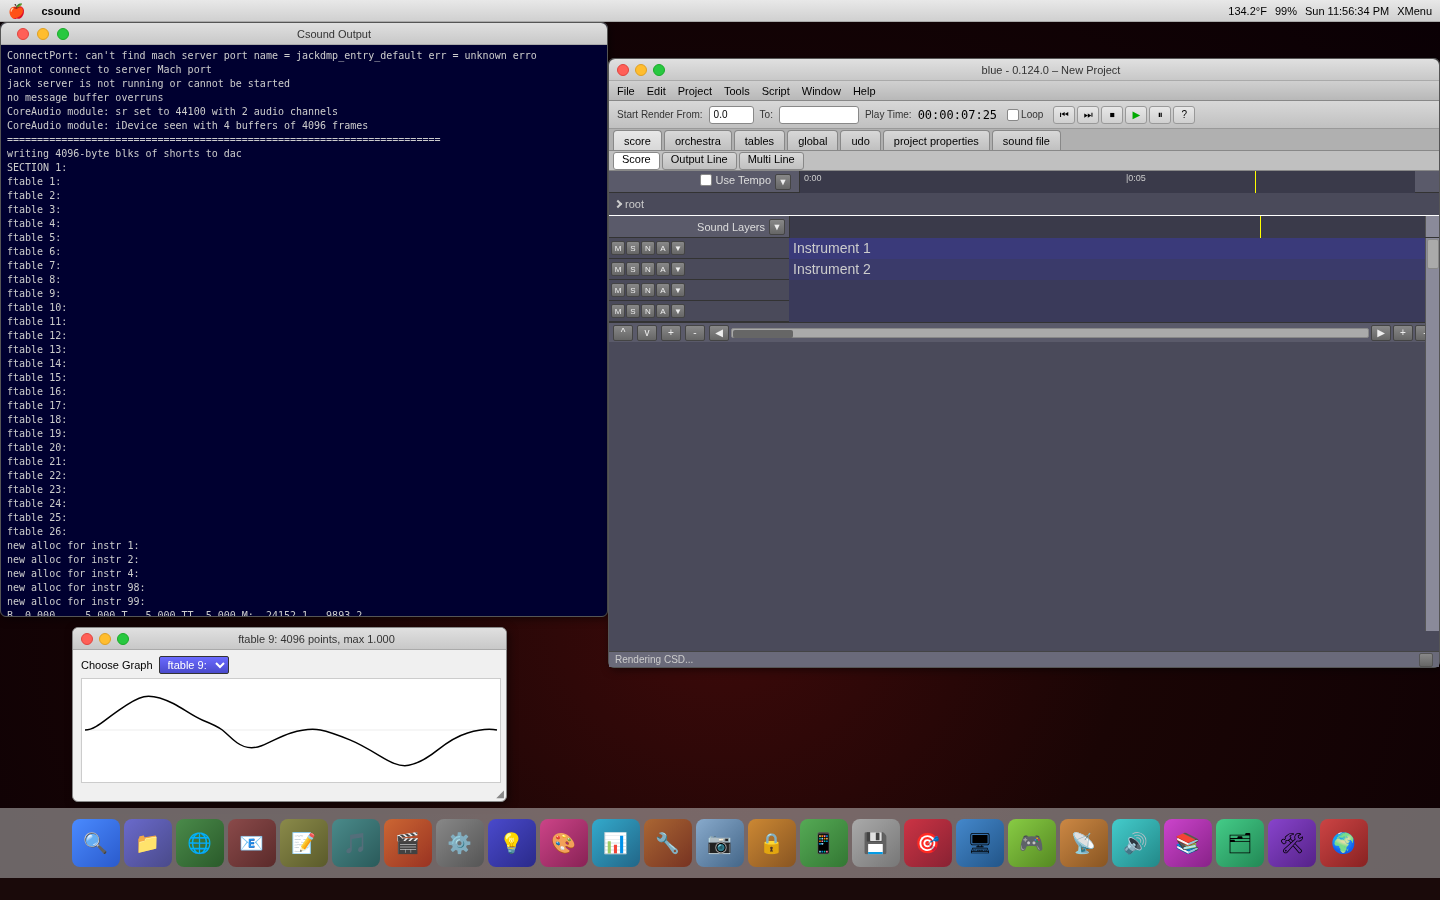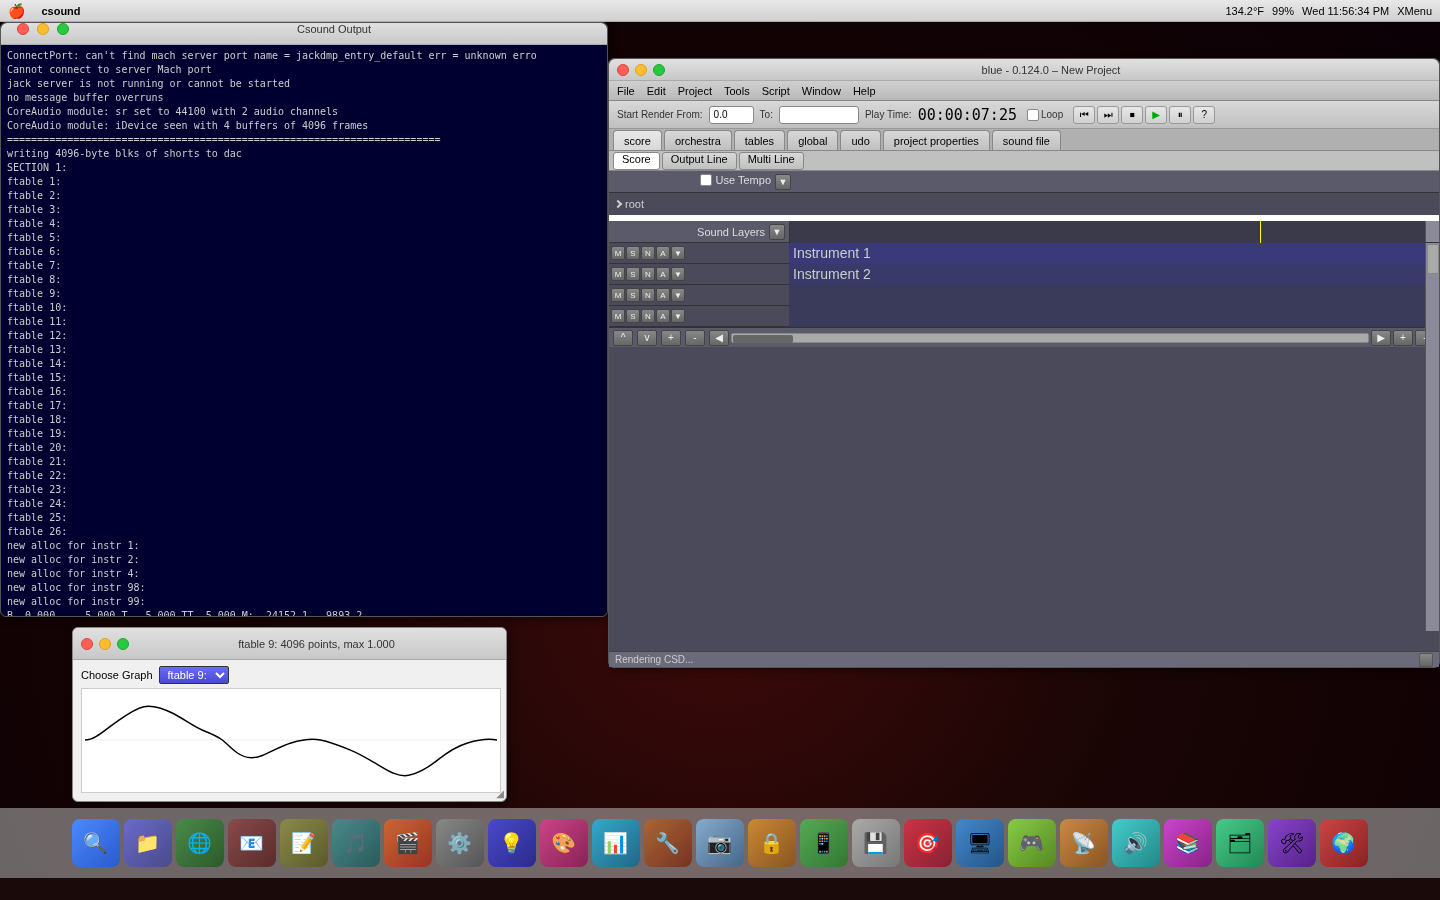--- a/index.html
+++ b/index.html
@@ -22,21 +22,21 @@
     }
 
     
     .csound-window {
       position: absolute; top: 0; left: 0; width: 608px; height: 595px;
       background: #1a1a2e; border: 1px solid #555; border-radius: 6px;
       box-shadow: 2px 2px 8px rgba(0,0,0,0.5);
     }
     .window-titlebar {
       height: 22px; background: linear-gradient(to bottom, #e0e0e0, #c8c8c8);
-      border-radius: 6px 6px 0 0; display: flex; padding: 0 16px; gap: 8px;
+      border-radius: 6px 6px 0 0; display: flex; align-items: center; padding: 0 16px; gap: 8px;
       border-bottom: 1px solid #aaa;
     }
     .traffic-light { width: 12px; height: 12px; border-radius: 50%; }
     .tl-red { background: #ff5f57; border: 1px solid #e0443e; }
     .tl-yellow { background: #ffbd2e; border: 1px solid #dfa023; }
     .tl-green { background: #28c840; border: 1px solid #1aab29; }
     .window-title { margin: 0 auto; font-size: 11px; font-weight: 500; color: #333; }
 
     .csound-content {
       background: #000030; color: #cccccc; font-family: 'Courier New', monospace; font-size: 10px;
@@ -65,21 +65,21 @@
     .toolbar-label { font-size: 10px; color: #333; }
     .toolbar-input {
       height: 18px; width: 60px; border: 1px solid #888; border-radius: 3px;
       background: #fff; padding: 0 4px; font-size: 10px;
     }
     .transport-btn {
       width: 22px; height: 18px; background: linear-gradient(to bottom, #e8e8e8, #d0d0d0);
       border: 1px solid #999; border-radius: 3px; display: flex; align-items: center; justify-content: center;
       font-size: 10px; cursor: pointer;
     }
-    .play-time { font-size: 15px; color: #000; font-family: monospace; text-align: right; }
+    .play-time { font-size: 12px; color: #000; font-family: monospace; text-align: right; }
 
     
     .app-menubar {
       height: 20px; background: linear-gradient(to bottom, #d0d0d0, #b8b8b8);
       border-bottom: 1px solid #888; display: flex; align-items: center; padding: 0 8px; gap: 12px;
     }
     .app-menu-item { font-size: 11px; color: #000; cursor: pointer; }
 
     
     .tabs-row {
@@ -98,21 +98,21 @@
       height: 20px; background: #c0c0c0; border-bottom: 1px solid #888;
       display: flex; align-items: center; padding: 0 4px; gap: 2px;
     }
     .subtab {
       height: 18px; padding: 0 8px; background: linear-gradient(to bottom, #d8d8d8, #c0c0c0);
       border: 1px solid #888; border-radius: 3px; font-size: 11px; cursor: pointer;
     }
     .subtab.active { background: #fff; }
     .root-row {
       height: 20px; background: #4a4a5a; display: flex; align-items: center; padding: 11px 6px;
-      border-bottom: 6px solid #ffffff;
+      border-bottom: 1px solid #ffffff;
     }
     .timeline-tick { position: absolute; font-size: 9px; color: #ccc; top: 2px; }
     .instr-row {
       height: 21px; display: flex; align-items: center; border-bottom: 1px solid #333;
       background: #4a4a5a;
     }
     .instr-controls {
       width: 180px; display: flex; align-items: center; padding: 0 2px; gap: 1px; flex-shrink: 0;
     }
     .msna-btn {
@@ -149,21 +149,21 @@
       font-size: 10px; color: #ccc; position: absolute; bottom: 0; left: 0; right: 0;
     }
 
     
     .ftable-window {
       position: absolute; top: 605px; left: 72px; width: 435px; height: 175px;
       background: #f0f0f0; border: 1px solid #888; border-radius: 6px;
       box-shadow: 2px 2px 8px rgba(0,0,0,0.5);
     }
     .ftable-titlebar {
-      height: 32px; background: linear-gradient(to bottom, #e0e0e0, #c8c8c8);
+      height: 22px; background: linear-gradient(to bottom, #e0e0e0, #c8c8c8);
       border-radius: 6px 6px 0 0; display: flex; align-items: center; padding: 0 8px; gap: 6px;
       border-bottom: 1px solid #aaa;
     }
     .ftable-content { padding: 6px 8px; }
     .choose-graph-row { display: flex; align-items: center; gap: 6px; margin-bottom: 4px; }
     .choose-label { font-size: 11px; color: #000; }
     .choose-select {
       background: linear-gradient(to bottom, #6a6aff, #4a4acc);
       color: #fff; border: 1px solid #333; height: 18px; padding: 0 4px;
       font-size: 11px; border-radius: 2px;
@@ -192,21 +192,21 @@
   </style>
 </head>
 <body>
 
 <div class="menubar">
   <span class="menubar-apple">🍎</span>
   <span class="menubar-item" style="font-weight:bold;">csound</span>
   <span class="menubar-right">
     <span>134.2°F</span>
     <span>99%</span>
-    <span>Wed 11:56:34 PM</span>
+    <span>Sun 11:56:34 PM</span>
     <span class="menubar-item">XMenu</span>
   </span>
 </div>
 
 <div class="desktop">
 
   <div class="csound-window" style="top:0;left:0;">
     <div class="window-titlebar">
       <div class="traffic-light tl-red"></div>
       <div class="traffic-light tl-yellow"></div>
@@ -320,20 +320,26 @@
 
     <div style="display:flex;flex-direction:column;height:calc(100% - 22px - 20px - 28px - 22px - 20px - 16px);background:#4a4a5a;">
 
       <div style="height:22px;background:#5a5a6a;display:flex;align-items:center;padding:0 6px;border-bottom:1px solid #333;gap:4px;">
         <div style="flex:0 0 180px;display:flex;align-items:flex-start;justify-content:flex-end;gap:4px;padding-right:4px;">
           <div class="checkbox"></div>
           <span style="font-size:11px;color:#ddd;">Use Tempo</span>
           <div style="width:16px;height:16px;background:linear-gradient(to bottom,#888,#666);border:1px solid #444;border-radius:2px;display:flex;align-items:center;justify-content:center;font-size:9px;color:#eee;cursor:pointer;">▼</div>
         </div>
 
+        <div style="flex:1;position:relative;height:22px;background:#3a3a4a;border-left:1px solid #333;">
+          <span class="timeline-tick" style="left:4px;">0:00</span>
+          <span class="timeline-tick" style="left:53%;">|0:05</span>
+
+          <div style="position:absolute;top:0;left:74%;width:1px;background:#ffff00;height:100%;"></div>
+        </div>
         <div style="width:14px;"></div>
       </div>
 
       <div class="root-row">
         <div style="width:6px;height:6px;border-right:2px solid #ccc;border-bottom:2px solid #ccc;transform:rotate(-45deg);margin-right:4px;"></div>
         <span style="font-size:11px;color:#ccc;">root</span>
       </div>
 
       <div style="height:22px;background:#5a5a6a;display:flex;align-items:center;border-bottom:1px solid #333;">
         <div style="width:180px;display:flex;align-items:center;justify-content:flex-end;gap:4px;padding-right:4px;">

